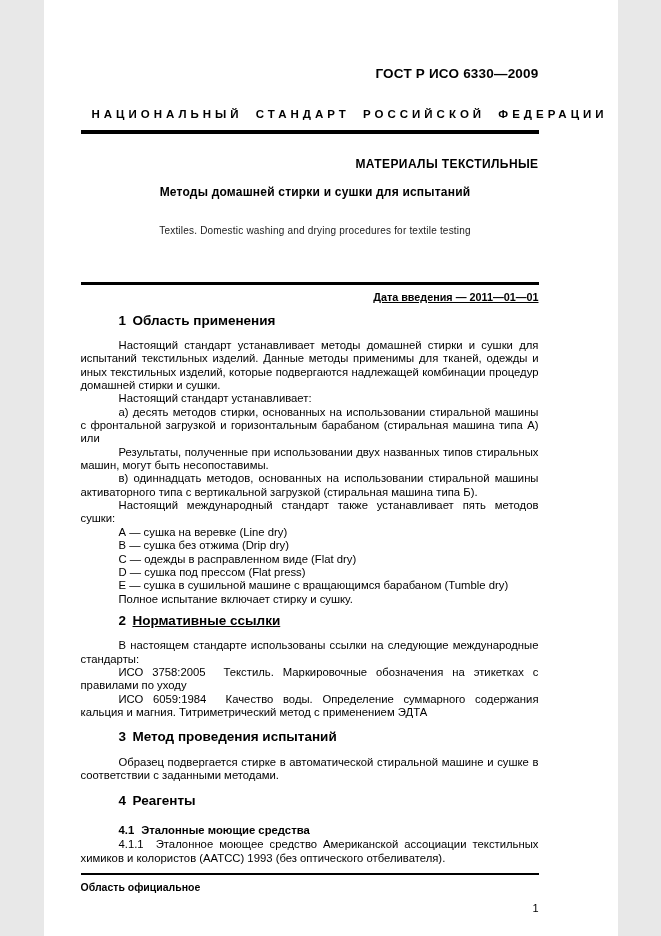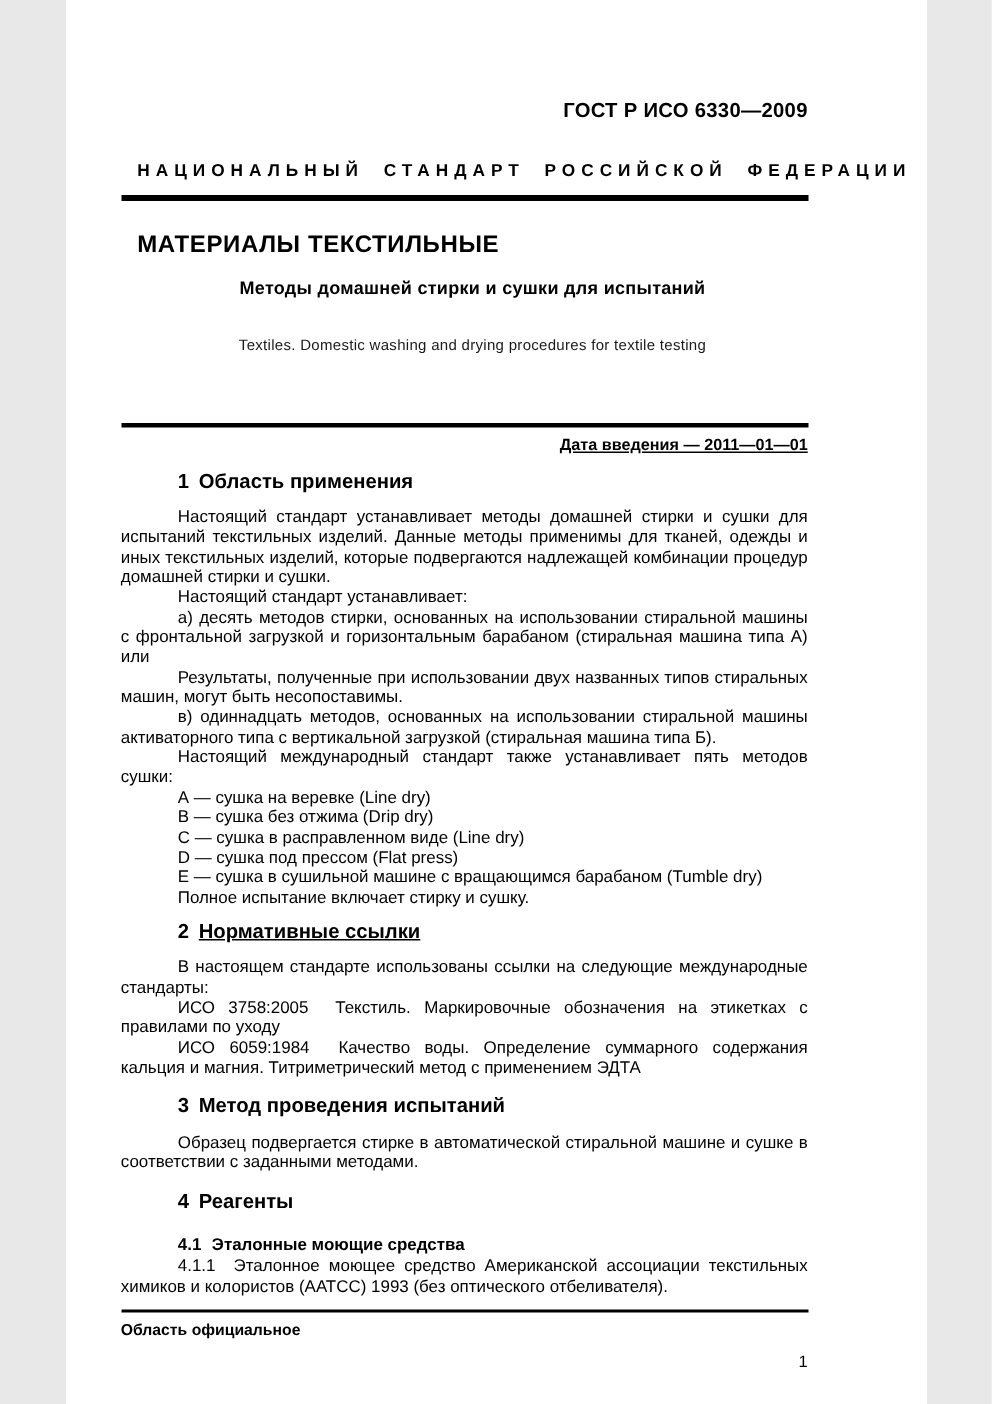--- a/index.html
+++ b/index.html
@@ -32,22 +32,22 @@
     word-spacing:6px;
     white-space:nowrap;
   }
   .rule { background:#000000; }
   .rule-header { height:4px; margin-top:9px; }
   .rule-title  { height:3px; margin-top:45px; }
   .rule-footer { height:2px; margin-top:8.3px; }
 
   .title-main {
     margin-top:22px; padding-left:11px;
-    text-align:left; font-weight:bold;
-    font-size:16px; line-height:16px; letter-spacing:0.4px;
+    text-align:right; font-weight:bold;
+    font-size:12px; line-height:16px; letter-spacing:0.4px;
   }
   .title-sub {
     margin-top:12px; padding-left:11px;
     text-align:center; font-weight:bold;
     font-size:12px; line-height:16px; letter-spacing:0.2px;
   }
   .title-eng {
     margin-top:24px; padding-left:11px;
     text-align:center; font-weight:normal;
     font-size:10px; line-height:13px; letter-spacing:0.2px;
@@ -133,21 +133,21 @@
 
     <div class="sec sec-1">
       <p>Настоящий стандарт устанавливает методы домашней стирки и сушки для испытаний текстильных изделий. Данные методы применимы для тканей, одежды и иных текстильных изделий, которые подвергаются надлежащей комбинации процедур домашней стирки и сушки.</p>
       <p>Настоящий стандарт устанавливает:</p>
       <p>а) десять методов стирки, основанных на использовании стиральной машины с фронтальной загрузкой и горизонтальным барабаном (стиральная машина типа А) или</p>
       <p>Результаты, полученные при использовании двух названных типов стиральных машин, могут быть несопоставимы.</p>
       <p>в) одиннадцать методов, основанных на использовании стиральной машины активаторного типа с вертикальной загрузкой (стиральная машина типа Б).</p>
       <p>Настоящий международный стандарт также устанавливает пять методов сушки:</p>
       <p>А — сушка на веревке (Line dry)</p>
       <p>В — сушка без отжима (Drip dry)</p>
-      <p>С — сушка в расправленном виде (Line dry)</p>
+      <p>С — одежды в расправленном виде (Flat dry)</p>
       <p>D — сушка под прессом (Flat press)</p>
       <p>Е — сушка в сушильной машине с вращающимся барабаном (Tumble dry)</p>
       <p>Полное испытание включает стирку и сушку.</p>
     </div>
 
     <div class="h h-2"><span class="h-num">2</span><span>Нормативные ссылки</span></div>
 
     <div class="sec sec-2">
       <p>В настоящем стандарте использованы ссылки на следующие международные стандарты:</p>
       <p>ИСО 3758:2005&nbsp; Текстиль. Маркировочные обозначения на этикетках с правилами по уходу</p>

